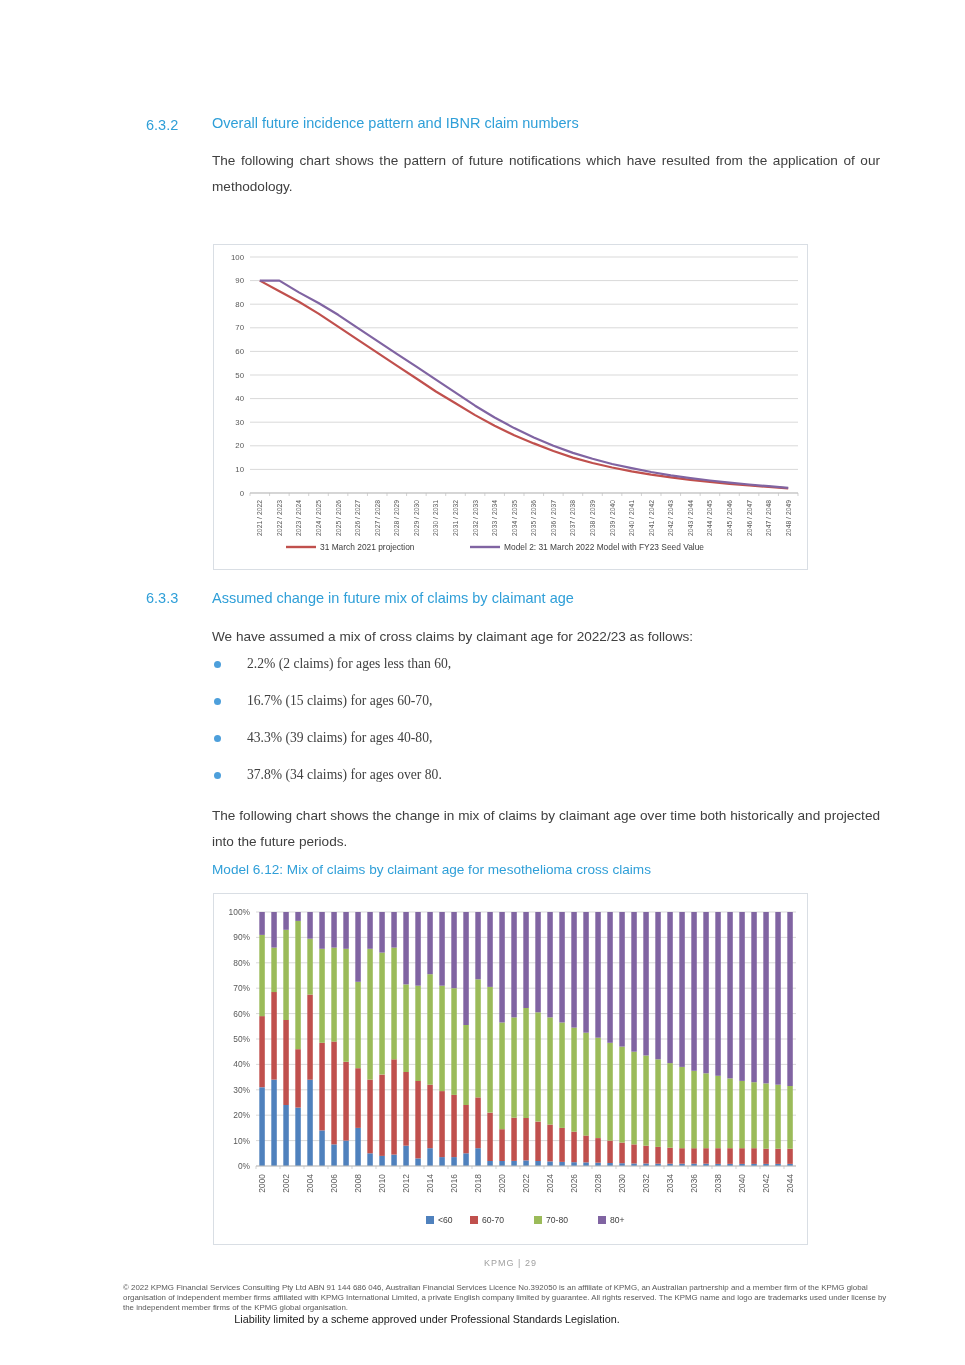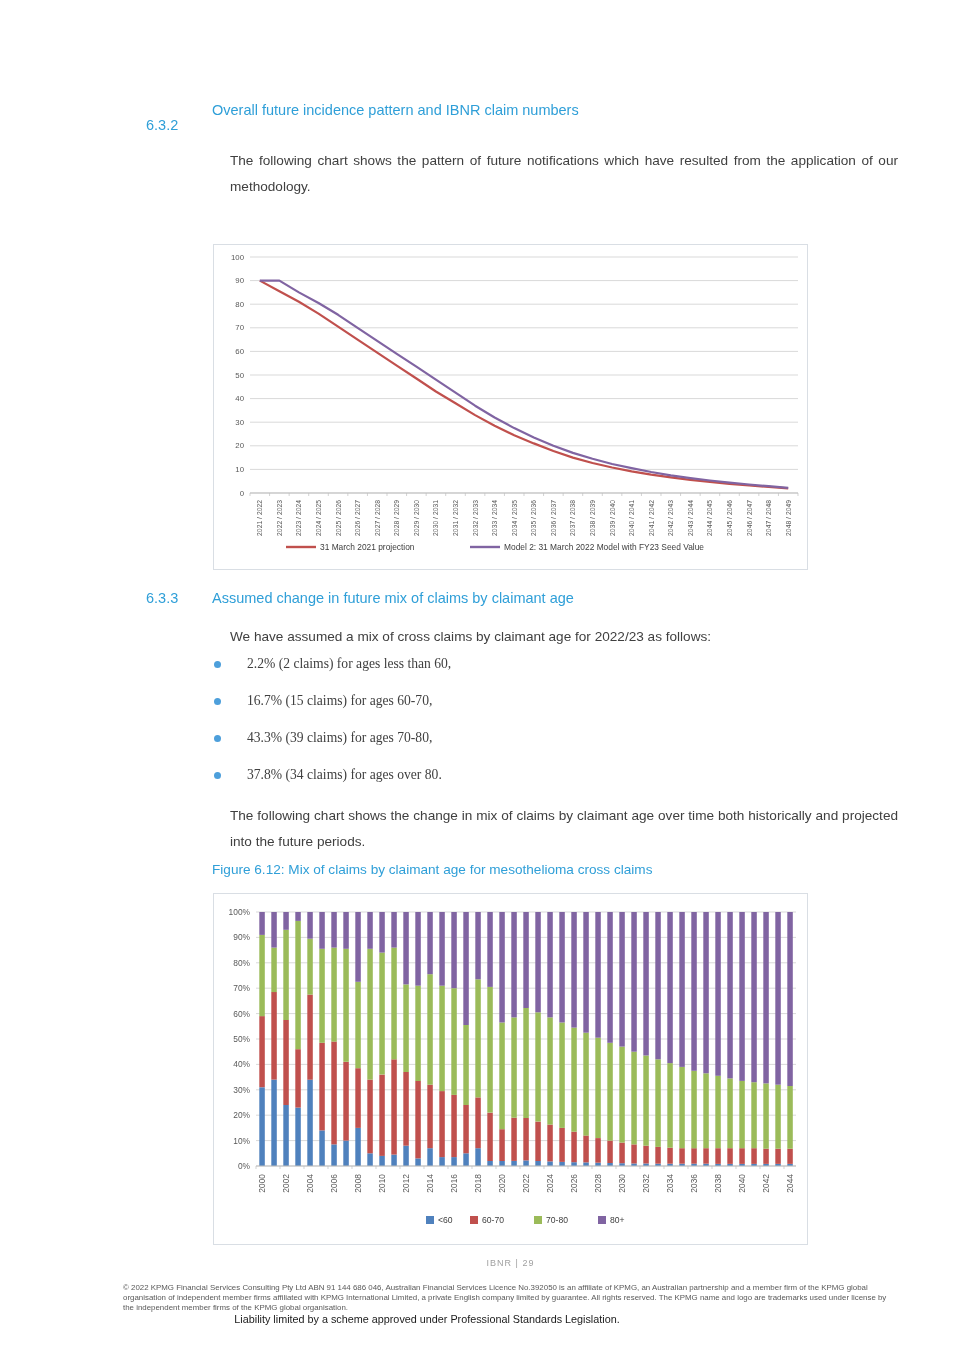--- a/index.html
+++ b/index.html
@@ -12,21 +12,21 @@
     font-family: "Liberation Sans", sans-serif;
     color: #404040;
     overflow: hidden;
     margin-left: 28px;
   }
   .abs { position: absolute; }
   .sec-heading { font-size: 14.5px; color: #2f9fd8; }
   .sec-number { position: absolute; left: 118px; width: 60px; }
   .sec-title  { position: absolute; left: 184px; }
   .body-para {
-    position: absolute; left: 202px; width: 668px;
+    position: absolute; left: 184px; width: 668px;
     font-size: 13.6px; line-height: 26px; text-align: justify;
   }
   .fig-caption {
     position: absolute; left: 184px;
     font-size: 13.6px; color: #2f9fd8;
   }
   .chart-box {
     position: absolute; left: 185px; width: 595px;
     background: #fff; border: 1px solid #d9dee4;
   }
@@ -49,21 +49,21 @@
   }
   svg text { font-family: "Liberation Sans", sans-serif; }
 </style>
 </head>
 <body>
 
 <div class="page">
 
   <div class="sec-heading">
     <span class="sec-number abs" style="top:117px">6.3.2</span>
-    <span class="sec-title abs" style="top:102px">Overall future incidence pattern and IBNR claim numbers</span>
+    <span class="sec-title abs" style="top:115px">Overall future incidence pattern and IBNR claim numbers</span>
   </div>
 
   <p class="body-para" style="top:148px">The following chart shows the pattern of future notifications which have resulted from the application of our methodology.</p>
 
 
   <div class="chart-box" style="top:244px; height:326px;" id="chart1"><svg width="593" height="324" xmlns="http://www.w3.org/2000/svg">
         <line x1="36" y1="248" x2="584" y2="248" stroke="#d9d9d9" stroke-width="1"></line>
         <text x="30" y="250.6" font-size="7.8" fill="#595959" text-anchor="end">0</text>
         <line x1="36" y1="224.4" x2="584" y2="224.4" stroke="#d9d9d9" stroke-width="1"></line>
         <text x="30" y="227" font-size="7.8" fill="#595959" text-anchor="end">10</text>
@@ -158,29 +158,29 @@
 
   <p class="body-para" style="top:624px">We have assumed a mix of cross claims by claimant age for 2022/23 as follows:</p>
 
   <div class="bullet-item" style="top:656px">
     <span class="bullet-dot"></span><span>2.2% (2 claims) for ages less than 60,</span>
   </div>
   <div class="bullet-item" style="top:693px">
     <span class="bullet-dot"></span><span>16.7% (15 claims) for ages 60-70,</span>
   </div>
   <div class="bullet-item" style="top:730px">
-    <span class="bullet-dot"></span><span>43.3% (39 claims) for ages 70-80,</span>
+    <span class="bullet-dot"></span><span>43.3% (39 claims) for ages 40-80,</span>
   </div>
   <div class="bullet-item" style="top:767px">
     <span class="bullet-dot"></span><span>37.8% (34 claims) for ages over 80.</span>
   </div>
 
   <p class="body-para" style="top:803px">The following chart shows the change in mix of claims by claimant age over time both historically and projected into the future periods.</p>
 
-  <div class="fig-caption" style="top:862px">Figure 6.12: Mix of claims by claimant age for mesothelioma cross claims</div>
+  <div class="fig-caption" style="top:862px">Model 6.12: Mix of claims by claimant age for mesothelioma cross claims</div>
 
   <div class="chart-box" style="top:893px; height:352px;" id="chart2"><svg width="593" height="350" xmlns="http://www.w3.org/2000/svg">
         <line x1="42" y1="272" x2="582" y2="272" stroke="#d9d9d9" stroke-width="1"></line>
         <text x="36" y="275" font-size="8.4" fill="#595959" text-anchor="end">0%</text>
         <line x1="42" y1="246.6" x2="582" y2="246.6" stroke="#d9d9d9" stroke-width="1"></line>
         <text x="36" y="249.6" font-size="8.4" fill="#595959" text-anchor="end">10%</text>
         <line x1="42" y1="221.2" x2="582" y2="221.2" stroke="#d9d9d9" stroke-width="1"></line>
         <text x="36" y="224.2" font-size="8.4" fill="#595959" text-anchor="end">20%</text>
         <line x1="42" y1="195.8" x2="582" y2="195.8" stroke="#d9d9d9" stroke-width="1"></line>
         <text x="36" y="198.8" font-size="8.4" fill="#595959" text-anchor="end">30%</text>
@@ -429,20 +429,20 @@
         <text x="224" y="329" font-size="8.6" fill="#404040">&lt;60</text>
         <rect x="256" y="322" width="8" height="8" fill="#c0504d"></rect>
         <text x="268" y="329" font-size="8.6" fill="#404040">60-70</text>
         <rect x="320" y="322" width="8" height="8" fill="#9bbb59"></rect>
         <text x="332" y="329" font-size="8.6" fill="#404040">70-80</text>
         <rect x="384" y="322" width="8" height="8" fill="#8064a2"></rect>
         <text x="396" y="329" font-size="8.6" fill="#404040">80+</text>
       </svg></div>
 
   <div class="footer-page" style="top:1258px">
-    <span>IBNR</span>
+    <span>KPMG</span>
     <span>|</span>
     <span>29</span>
   </div>
   <div class="footer-legal" style="top:1283px">© 2022 KPMG Financial Services Consulting Pty Ltd ABN 91 144 686 046, Australian Financial Services Licence No.392050 is an affiliate of KPMG, an Australian partnership and a member firm of the KPMG global organisation of independent member firms affiliated with KPMG International Limited, a private English company limited by guarantee. All rights reserved. The KPMG name and logo are trademarks used under license by the independent member firms of the KPMG global organisation.</div>
   <div class="footer-liability" style="top:1313px">Liability limited by a scheme approved under Professional Standards Legislation.</div>
 
 </div>
 
 </body></html>

